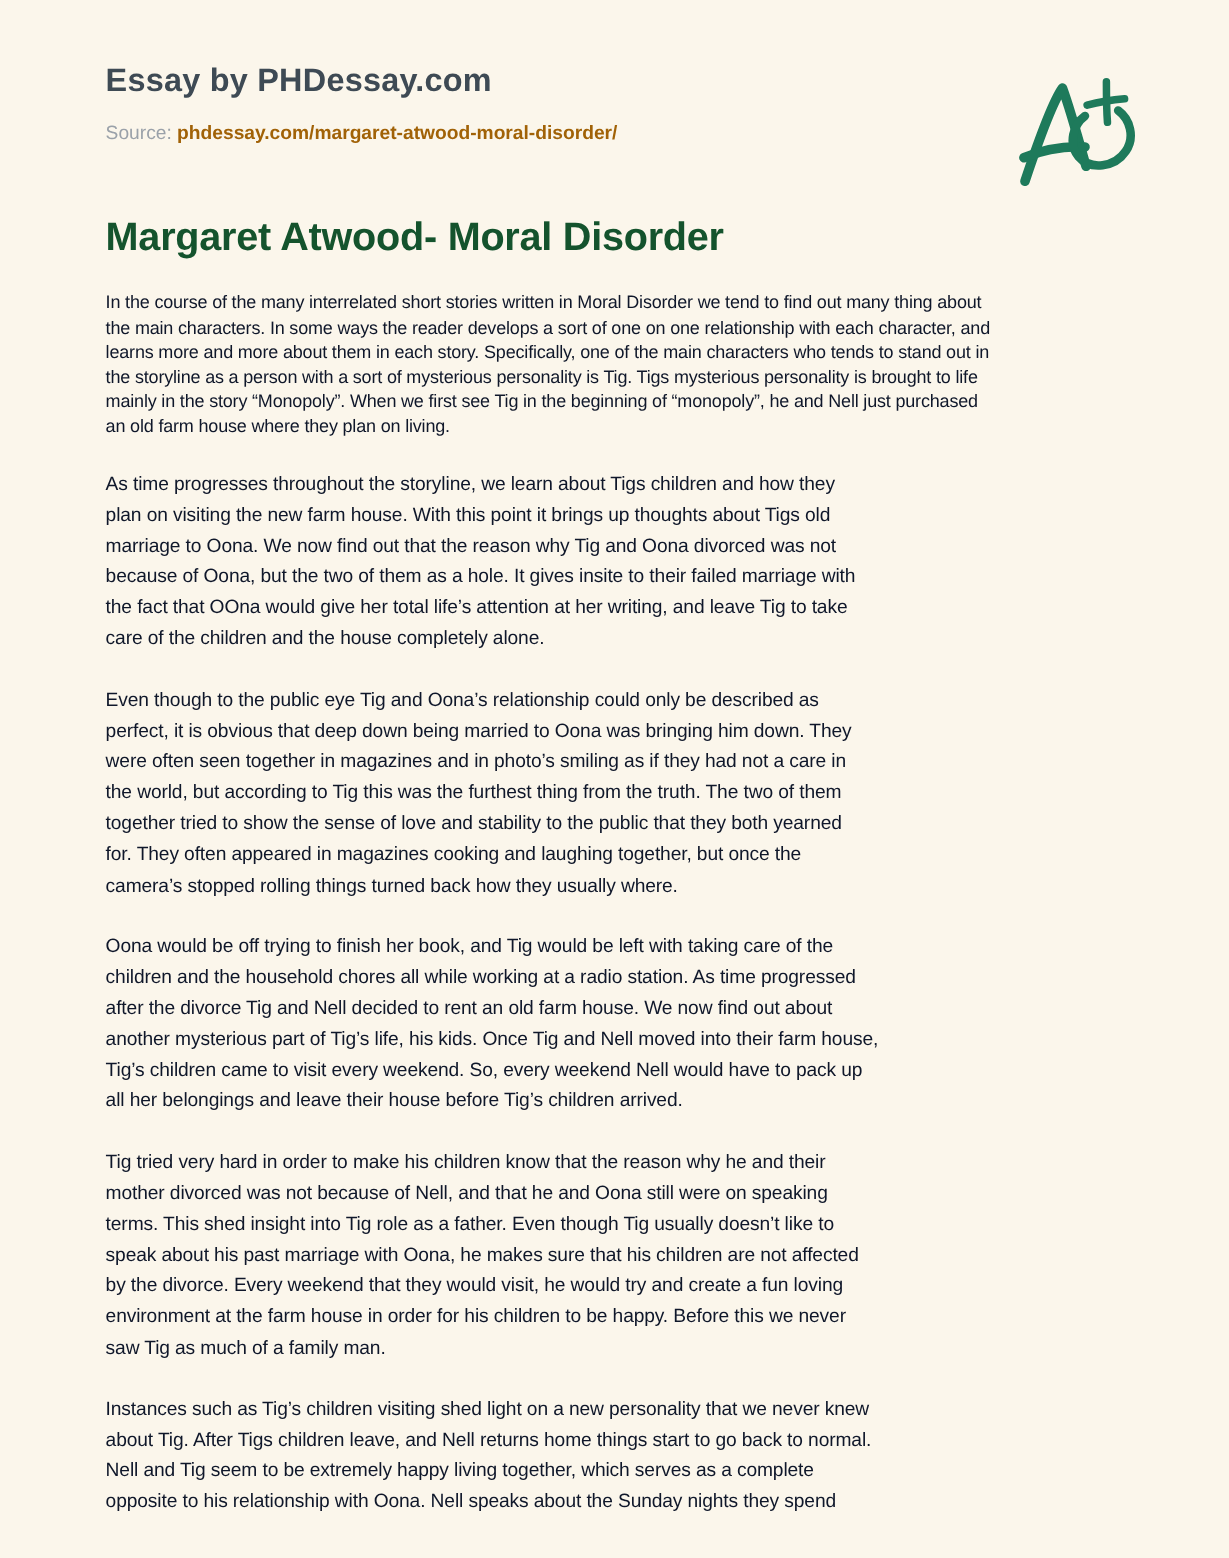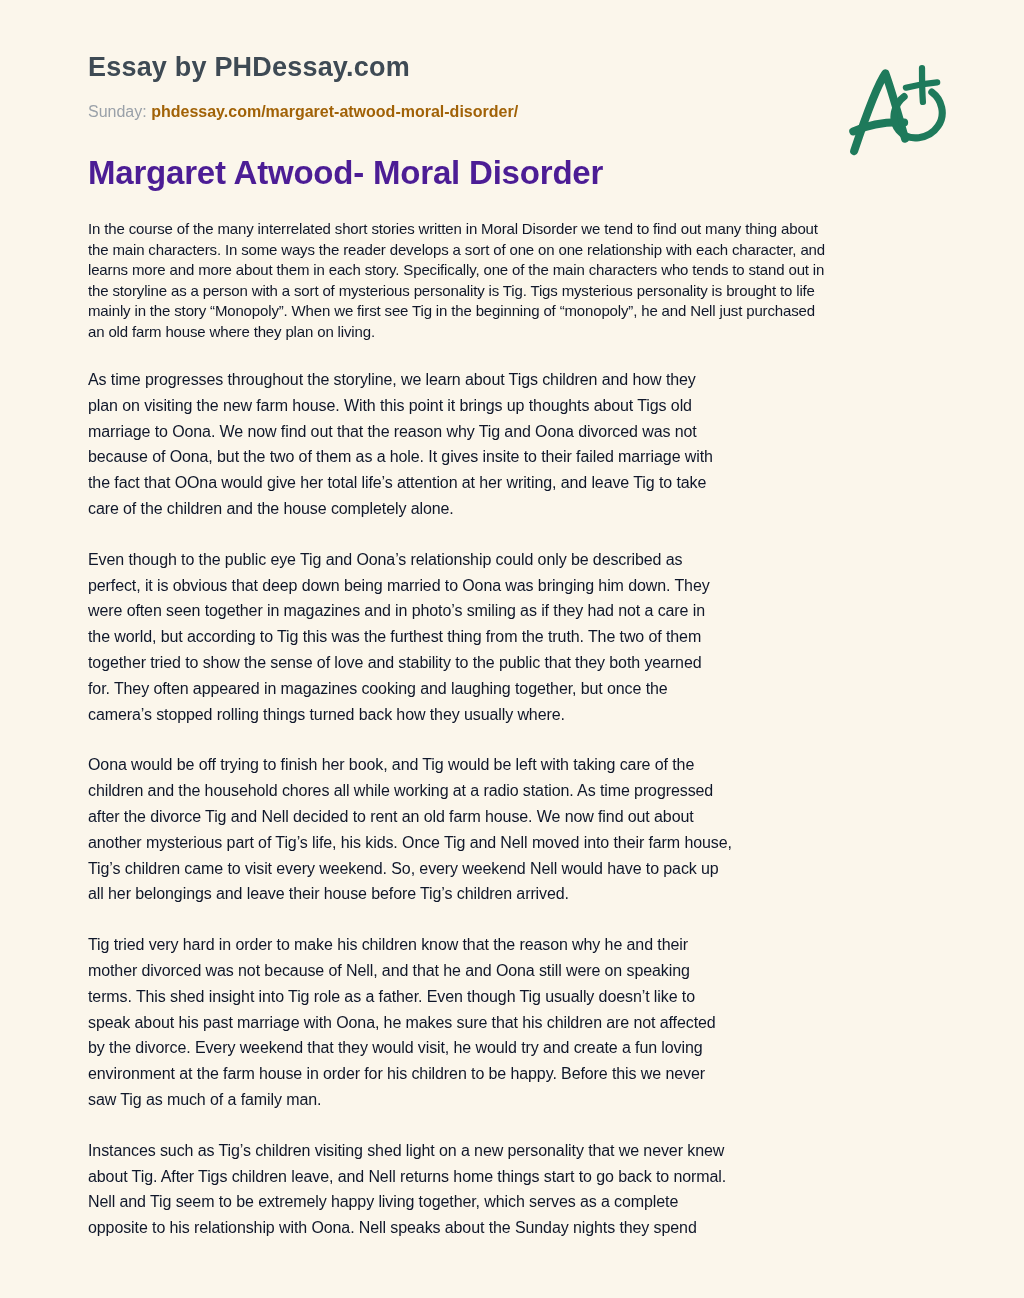--- a/index.html
+++ b/index.html
@@ -39,26 +39,26 @@
     cursor: pointer;
   }
   .logo {
     position: absolute;
     top: 62px;
     right: 77px;
     width: 100px;
     height: 96px;
   }
   .essay-title {
-    margin: 32px 0 0 0;
+    margin: 56px 0 0 0;
     font-size: 33px;
     line-height: 40px;
     font-weight: 700;
     letter-spacing: -0.2px;
-    color: #4c1d95;
+    color: #14532d;
   }
   .para {
     white-space: pre-line;
     color: #0f172a;
     margin: 25px 0 0 0;
   }
   .para.lead {
     margin-top: 26px;
     font-size: 15px;
     line-height: 20.5px;
@@ -70,21 +70,21 @@
     letter-spacing: -0.1px;
   }
 </style>
 </head>
 <body>
 
 <div class="page">
 
   <header>
     <h1 class="site-header">Essay by PHDessay.com</h1>
-    <p class="source-line"><span>Sunday:</span> <a>phdessay.com/margaret-atwood-moral-disorder/</a></p>
+    <p class="source-line"><span>Source:</span> <a>phdessay.com/margaret-atwood-moral-disorder/</a></p>
 
     <div class="logo">
       <svg viewBox="0 0 112 106" width="100" height="96">
         <g fill="none" stroke="#1e7a5b" stroke-linecap="round" stroke-linejoin="round">
           <path d="M8 99 C20 63 33 26 43 12 C50 31 58 60 65 85" stroke-width="9"></path>
           <path d="M7 77 C26 69 45 66 64 67" stroke-width="9"></path>
           <path d="M84 6 C84 18 84 31 85 44" stroke-width="7"></path>
           <path d="M66 28 C77 25 89 23 101 22" stroke-width="7"></path>
           <path d="M95 33 C106 41 111 58 102 71 C92 86 69 89 58 76 C48 64 53 46 64 38" stroke-width="8"></path>
         </g>

